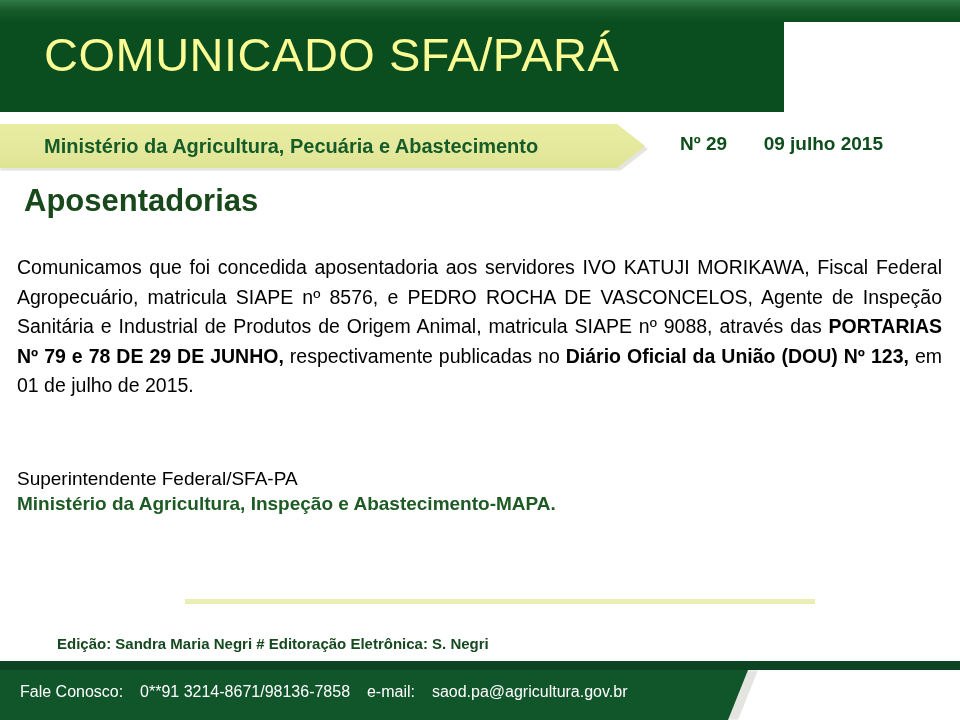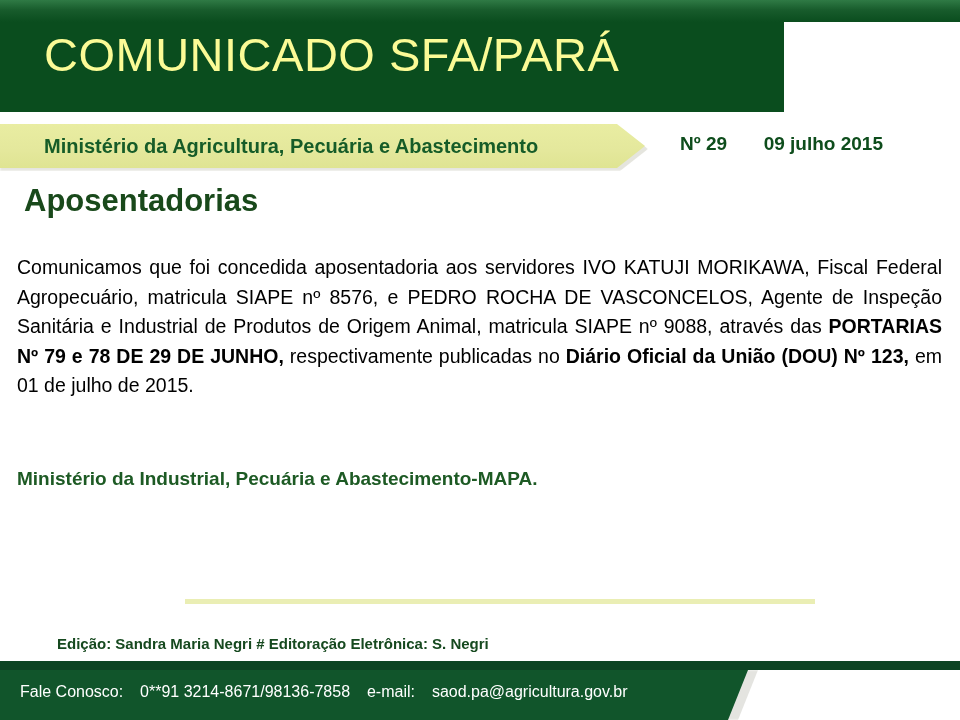--- a/index.html
+++ b/index.html
@@ -220,21 +220,22 @@
   <span>Nº 29</span>
   <span class="gap"></span>
   <span>09 julho 2015</span>
 </div>
 
 <div id="section-title">Aposentadorias</div>
 
 <div id="body-text"><span>Comunicamos que foi concedida aposentadoria aos servidores IVO KATUJI MORIKAWA, Fiscal Federal Agropecuário, matricula SIAPE nº 8576, e PEDRO ROCHA DE VASCONCELOS, Agente de Inspeção Sanitária e Industrial de Produtos de Origem Animal, matricula SIAPE nº 9088, através das </span><b>PORTARIAS Nº 79 e 78 DE 29 DE JUNHO,</b><span> respectivamente publicadas no </span><b>Diário Oficial da União (DOU) Nº 123,</b><span> em 01 de julho de 2015.</span></div>
 
 <div id="signature-block">
-  <div class="org">Ministério da Industrial, Pecuária e Abastecimento-MAPA.</div>
+  <div>Superintendente Federal/SFA-PA</div>
+  <div class="org">Ministério da Agricultura, Inspeção e Abastecimento-MAPA.</div>
 </div>
 
 <div id="divider"></div>
 
 <div id="credits">Edição: Sandra Maria Negri # Editoração Eletrônica: S. Negri</div>
 
 <div id="footer-rule"></div>
 <div id="footer-bar-shadow"></div>
 <div id="footer-bar"></div>
 <div id="footer-contact">

